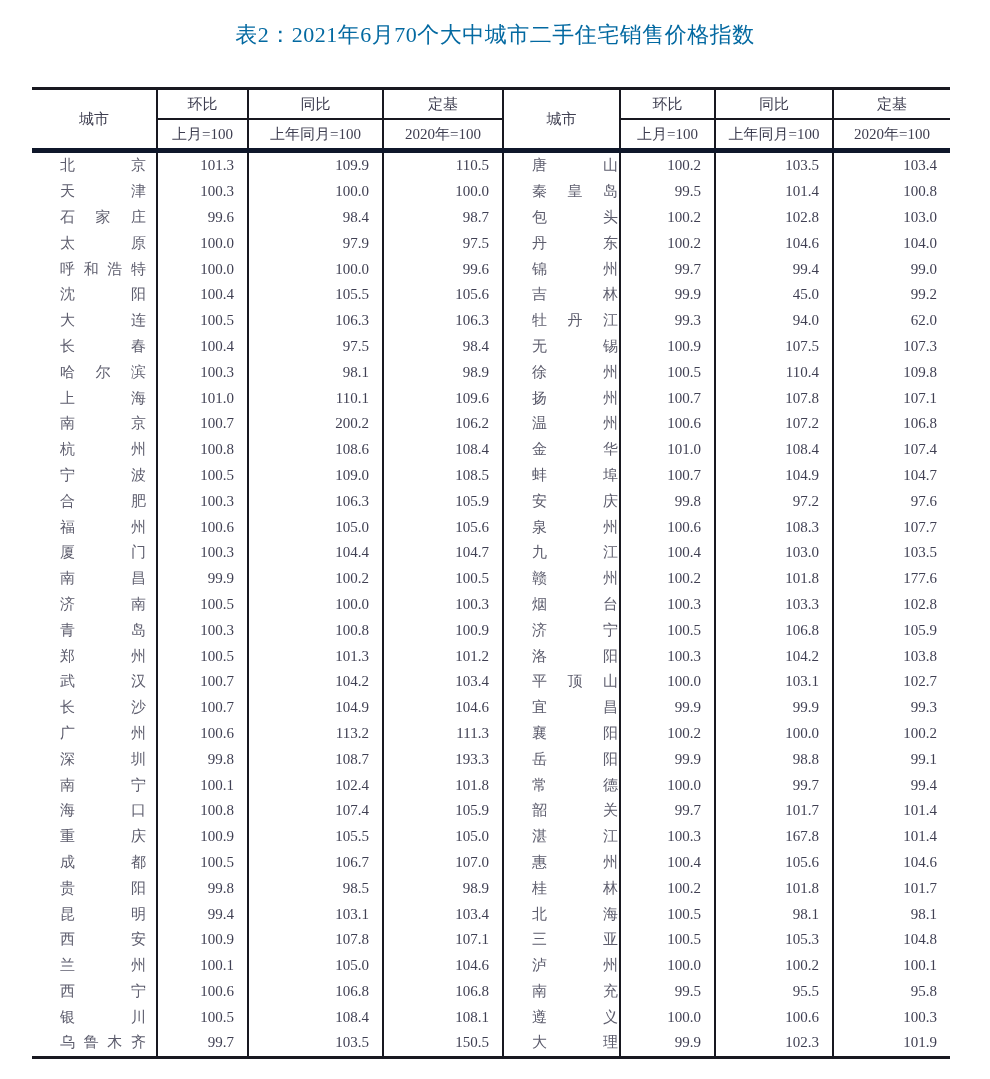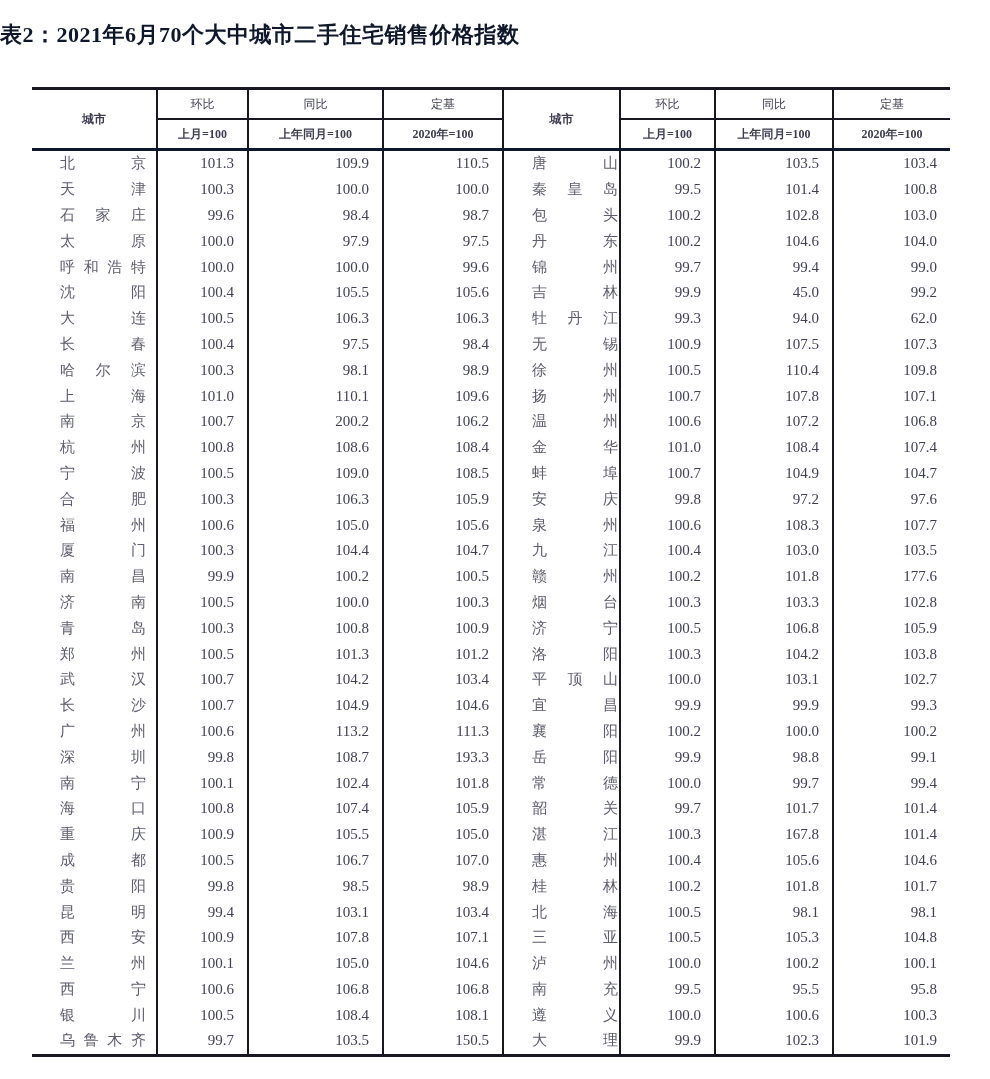--- a/index.html
+++ b/index.html
@@ -3,52 +3,53 @@
 <meta charset="utf-8">
 <style>
   html, body {
     margin: 0; padding: 0;
     width: 990px; height: 1079px;
     background: #ffffff;
     font-family: "Liberation Serif", "DejaVu Serif", serif;
     overflow: hidden;
   }
   .page-title {
+    text-align: center;
     padding-top: 20px;
     font-size: 22px;
-    font-weight: bold;
-    color: #0f172a;
+    font-weight: normal;
+    color: #0369a1;
     letter-spacing: 0.5px;
   }
   table.idx {
     border-collapse: collapse;
     table-layout: fixed;
     margin: 37px 0 0 32px;
     width: 918px;
     border-top: 3px solid #181820;
     border-bottom: 3px solid #181820;
   }
   col.w1 { width: 125px; }
   col.w2 { width: 91px;  }
   col.w3 { width: 135px; }
   col.w4 { width: 120px; }
   col.w5 { width: 117px; }
   col.w6 { width: 95px;  }
   col.w7 { width: 118px; }
   col.w8 { width: 117px; }
   th, td { padding: 0; font-weight: normal; }
   thead th {
-    font-size: 12px;
+    font-size: 15px;
     color: #3e3e50;
     text-align: center;
     height: 28px;
     vertical-align: middle;
   }
   th.h-group { border-bottom: 2px solid #181820; }
-  tr.h-sub th, th.h-city { border-bottom: 3px solid #0f172a; font-weight: bold; }
+  tr.h-sub th, th.h-city { border-bottom: 5px solid #0f172a; }
   .bl { border-left: 2px solid #181820; }
   tbody td {
     font-size: 15px;
     height: 25.8px;
     color: #3f3f52;
     vertical-align: middle;
   }
   td.num {
     text-align: right;
     padding-right: 13px;

